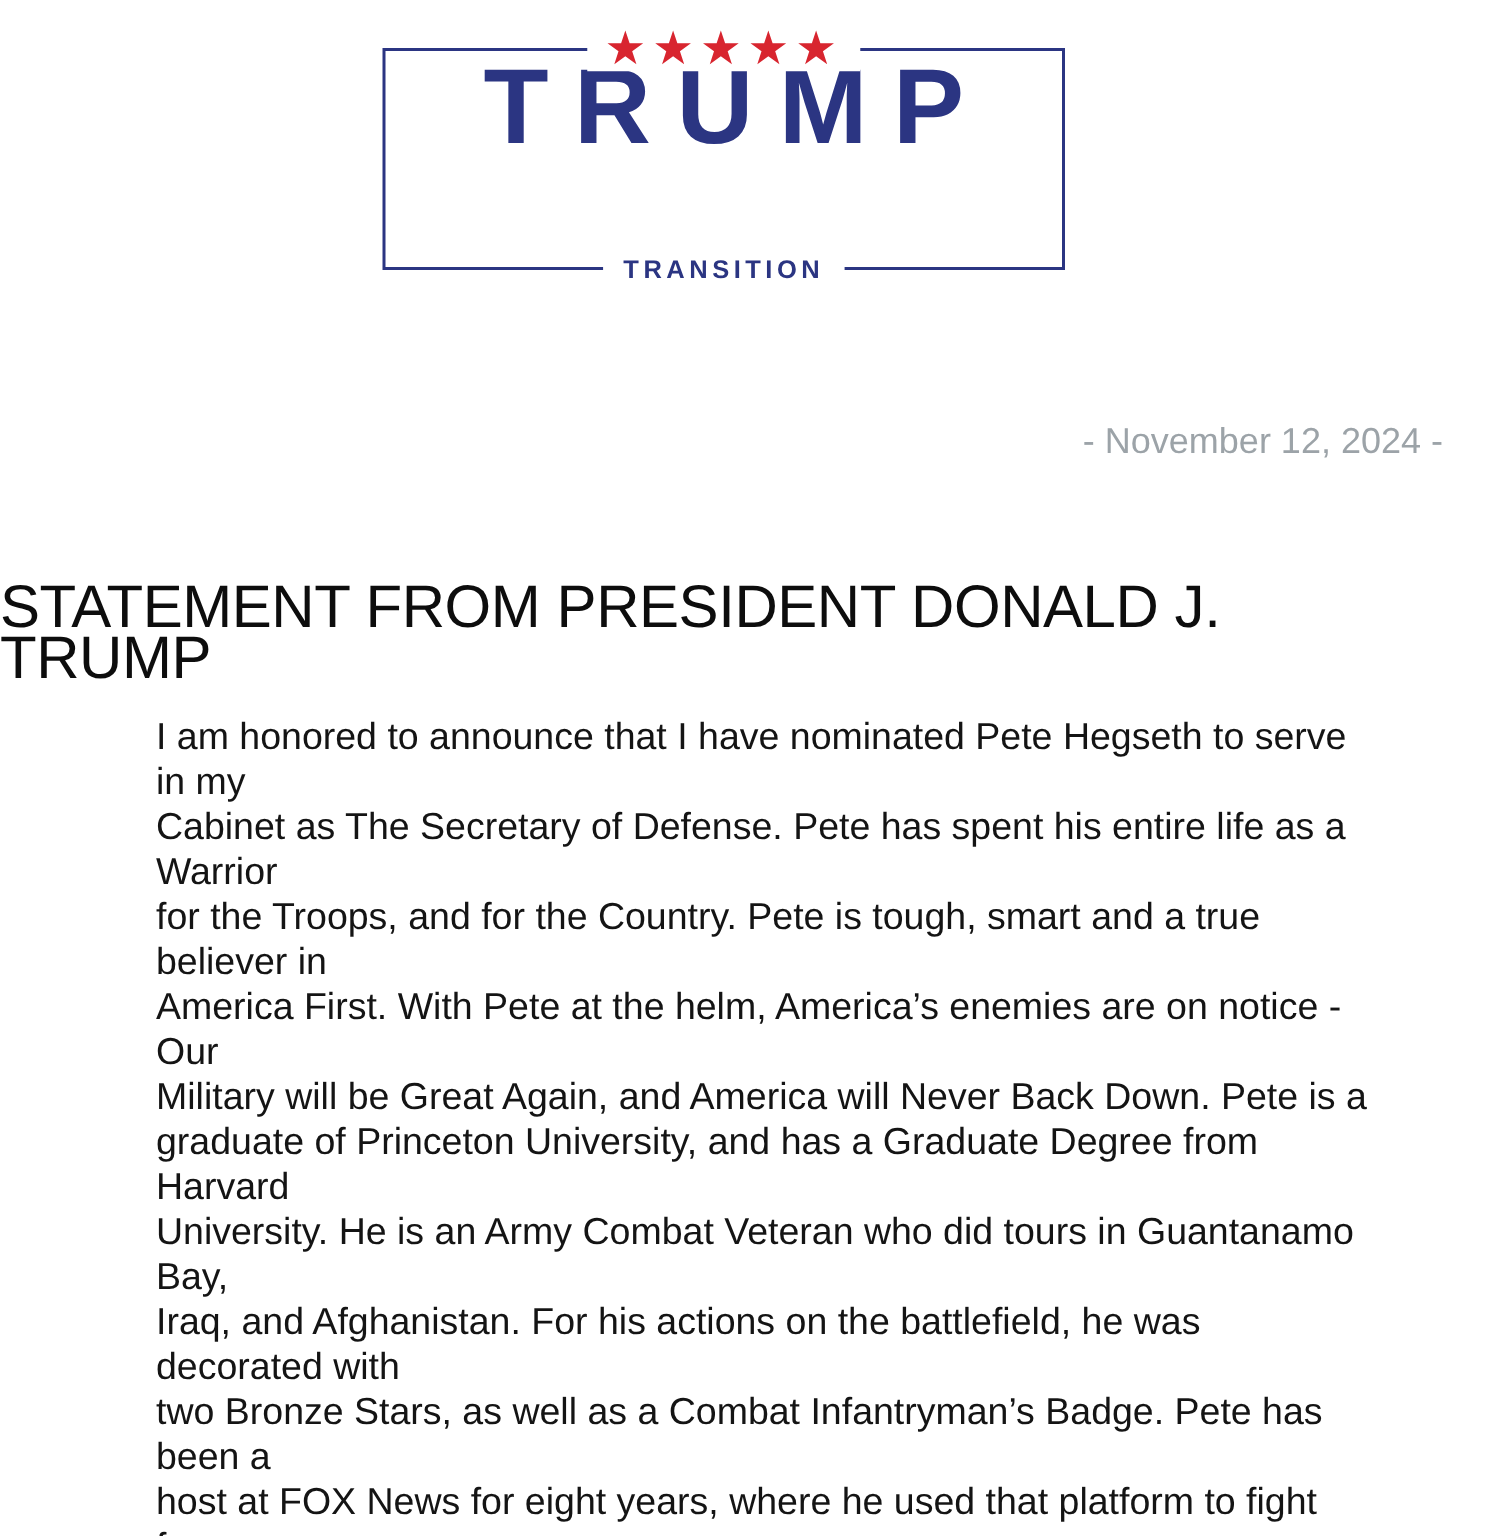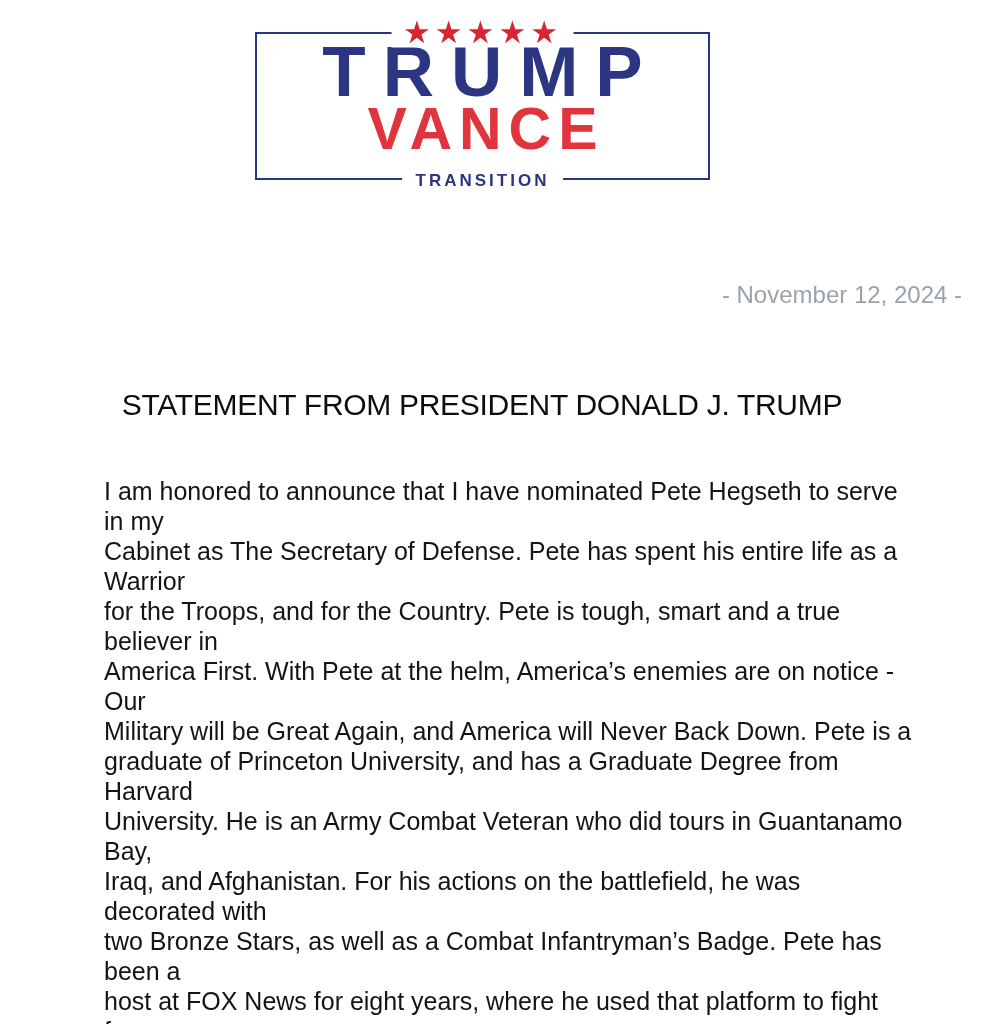--- a/index.html
+++ b/index.html
@@ -83,23 +83,23 @@
     text-align:right;
     color:var(--date-gray);
     font-size:24px;
     line-height:28px;
   }
   
   .headline{
     position:absolute;
     top:388px; left:0;
     width:964px;
-    text-align:center;
+    text-align:left;
     color:#0d0d0d;
-    font-size:30px;
+    font-size:40px;
     letter-spacing:-0.3px;
     line-height:34px;
     font-weight:normal;
   }
   
   .statement-body{
     position:absolute;
     top:476px; left:104px;
     width:810px;
     color:var(--ink);
@@ -107,21 +107,20 @@
     line-height:30px;
     white-space:pre-line;
   }
 </style>
 </head>
 <body>
 
 <div class="logo-box">
   <div class="logo-stars">★★★★★</div>
   <div class="logo-trump">TRUMP</div>
-  <div class="logo-vance">VANCE</div>
   <div class="logo-transition">TRANSITION</div>
 </div>
 
 <div class="dateline">- November 12, 2024 -</div>
 
 <h1 class="headline">STATEMENT FROM PRESIDENT DONALD J. TRUMP</h1>
 
 <div class="statement-body">I am honored to announce that I have nominated Pete Hegseth to serve in my
 Cabinet as The Secretary of Defense. Pete has spent his entire life as a Warrior
 for the Troops, and for the Country. Pete is tough, smart and a true believer in

